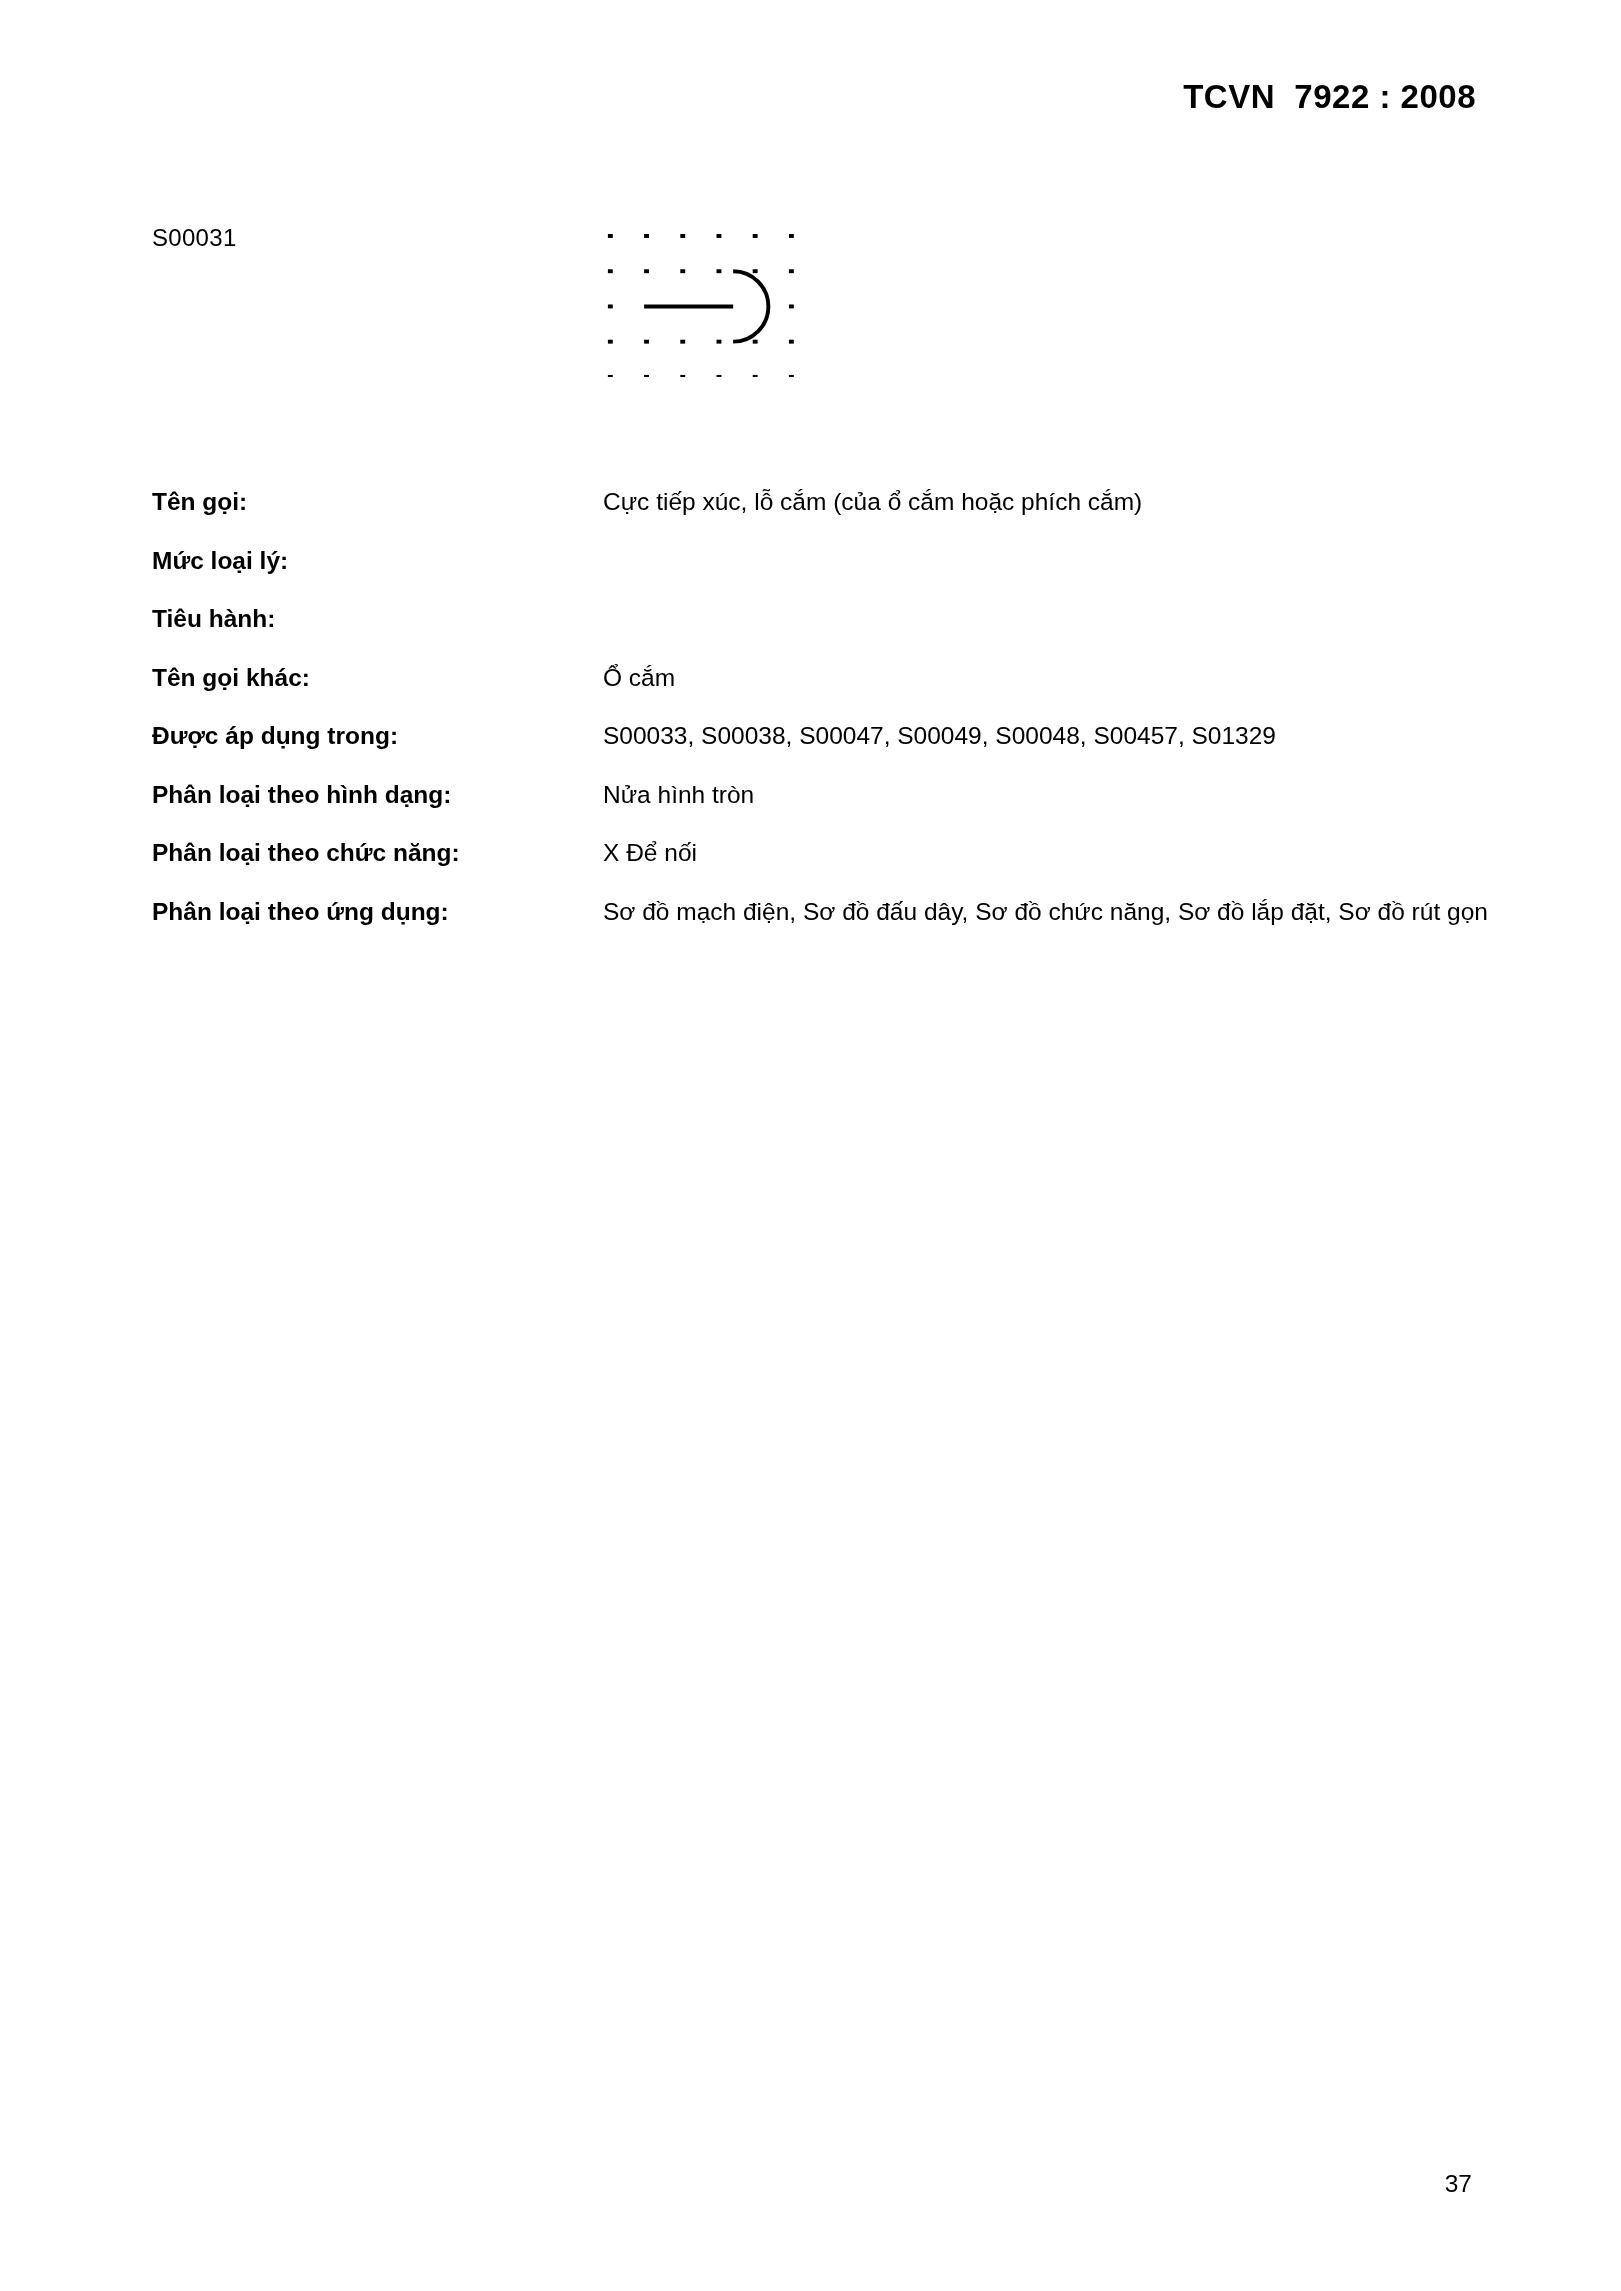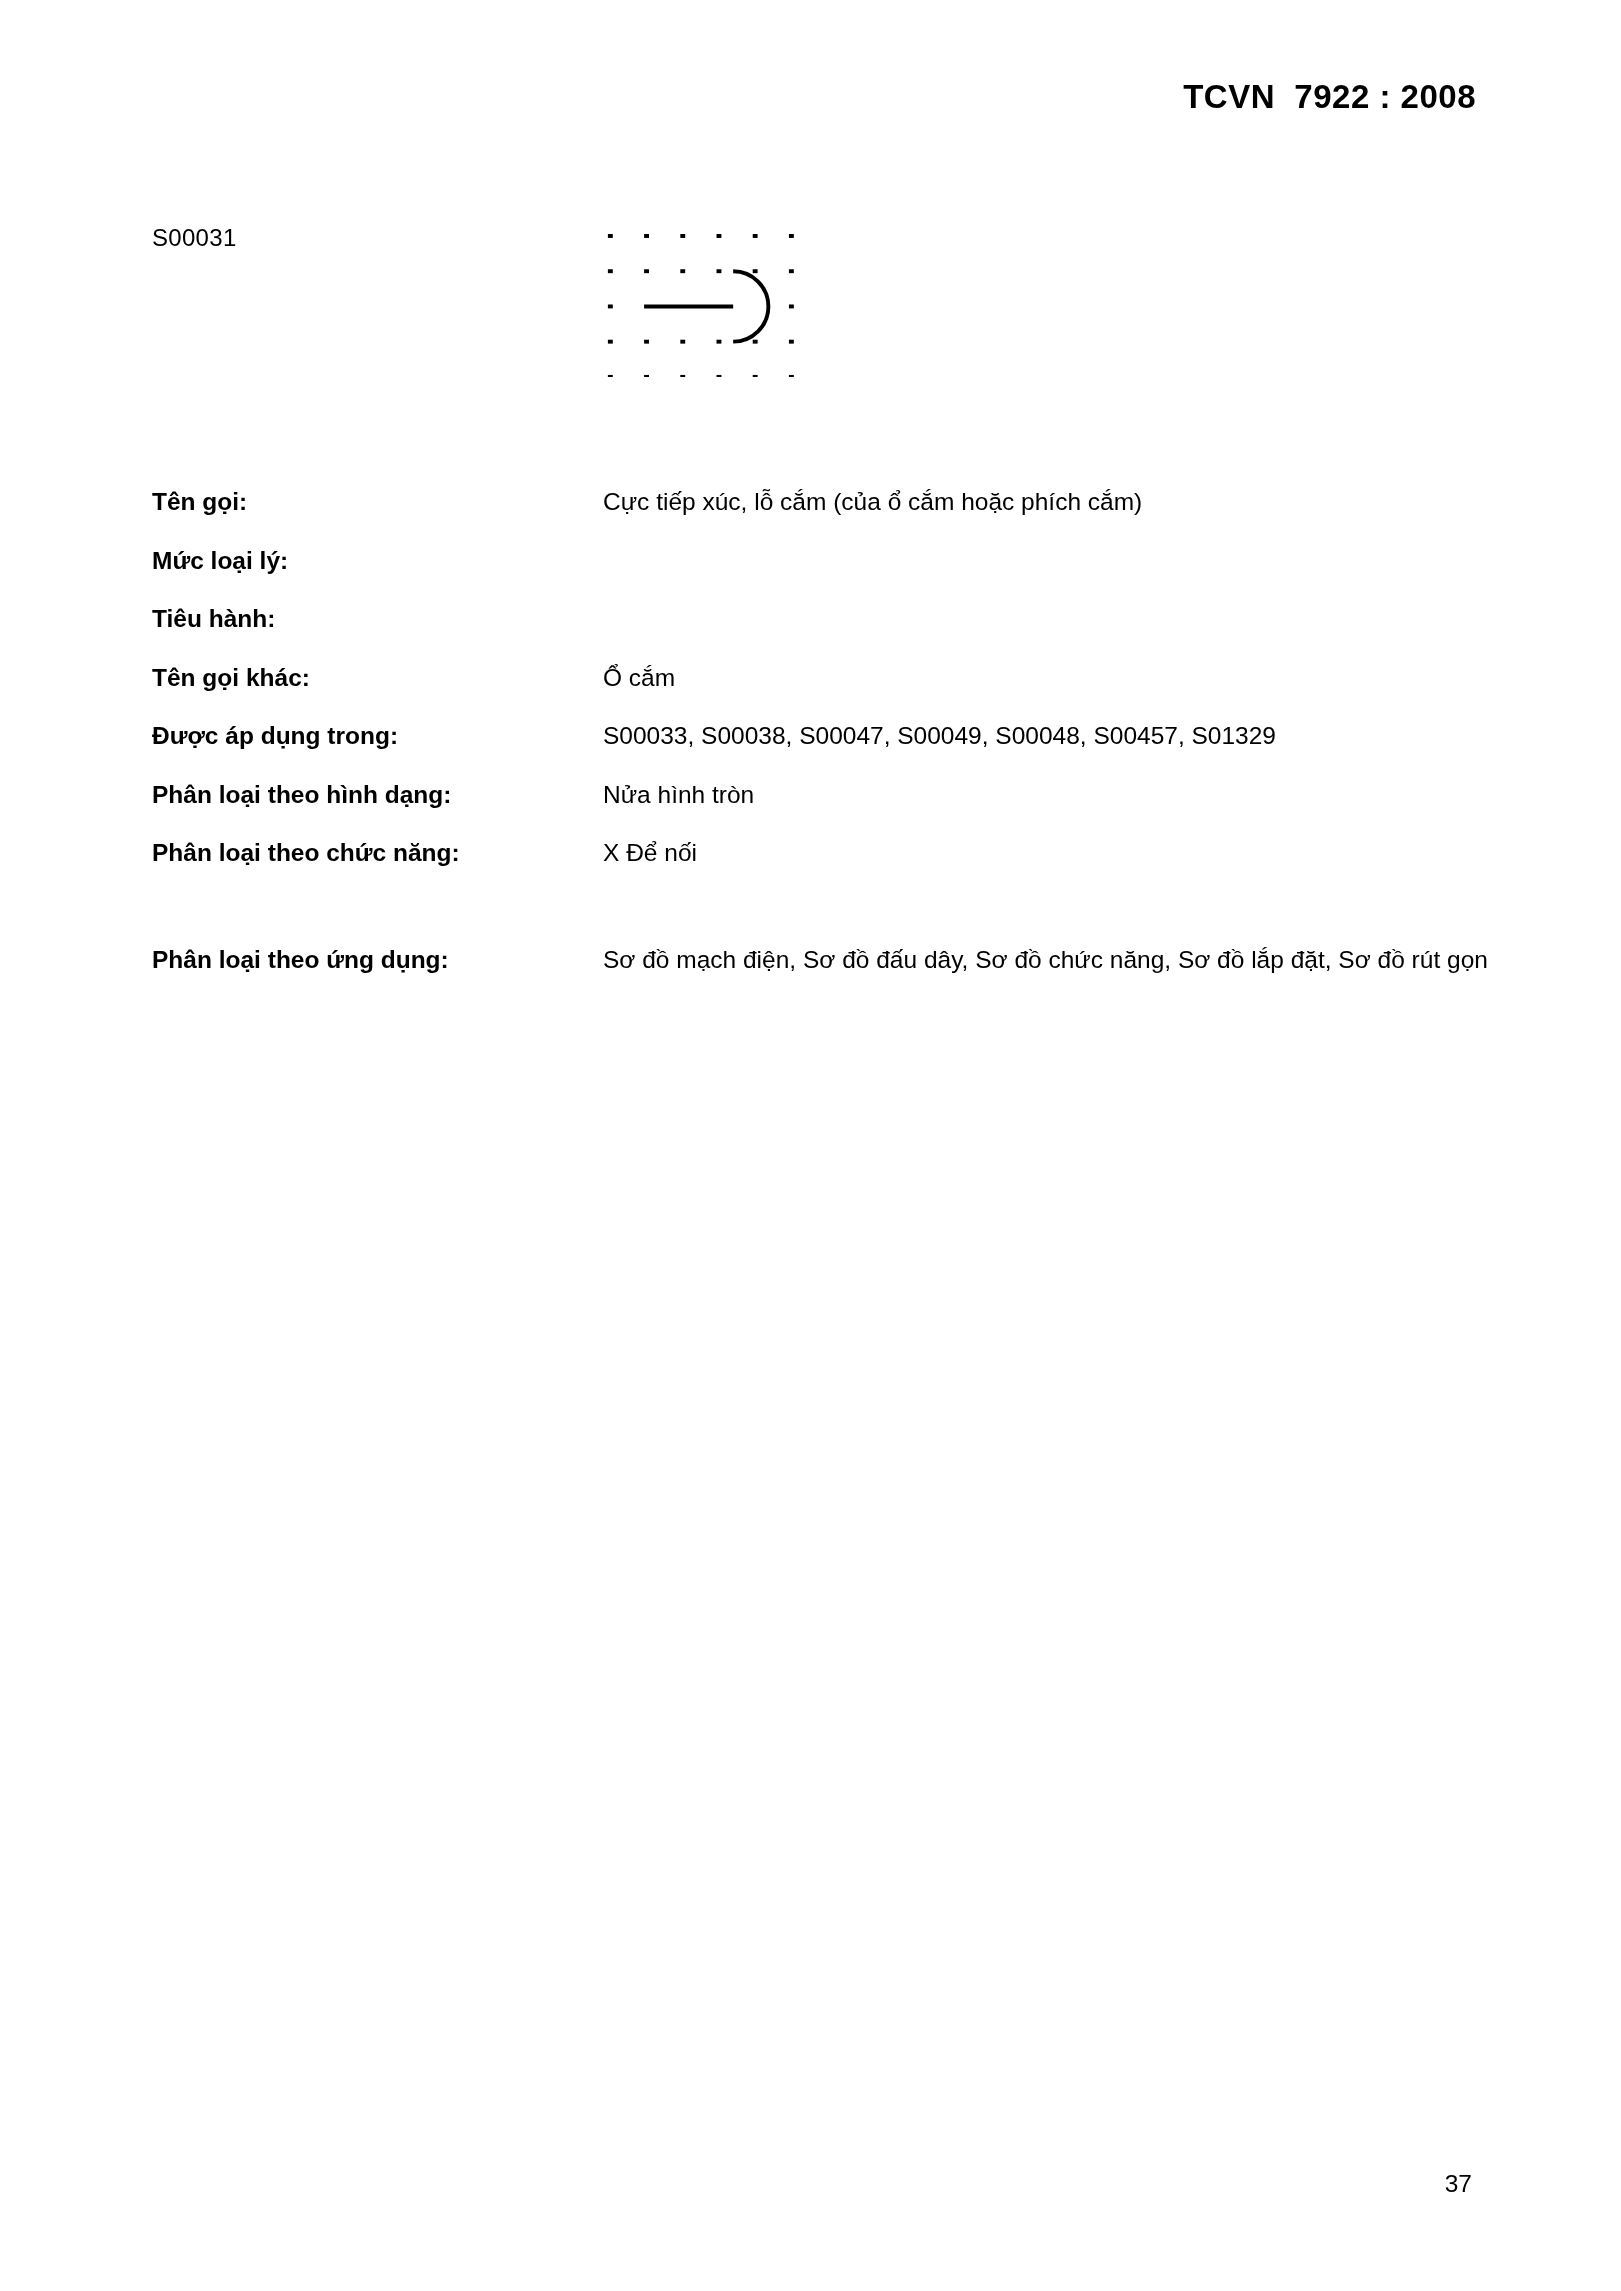--- a/index.html
+++ b/index.html
@@ -47,39 +47,38 @@
     height: 147px;
   }
   .table {
     position: absolute;
     top: 485px;
     left: 152px;
     width: 1372px;
   }
   .row {
     display: flex;
-    align-items: flex-end;
+    align-items: center;
     margin-bottom: 25.5px;
   }
   .row .label {
     width: 451px;
     flex: 0 0 451px;
     font-size: 24.5px;
     font-weight: bold;
     line-height: 1.35;
   }
   .row .value {
     flex: 1 1 auto;
     font-size: 24.5px;
     line-height: 1.35;
   }
   .row.multiline .value {
     text-align: justify;
     max-width: 912px;
-    margin-top: 48px;
   }
   .page-number {
     position: absolute;
     bottom: 94px;
     right: 149px;
     font-size: 24.5px;
   }
 </style>
 </head>
 <body>

